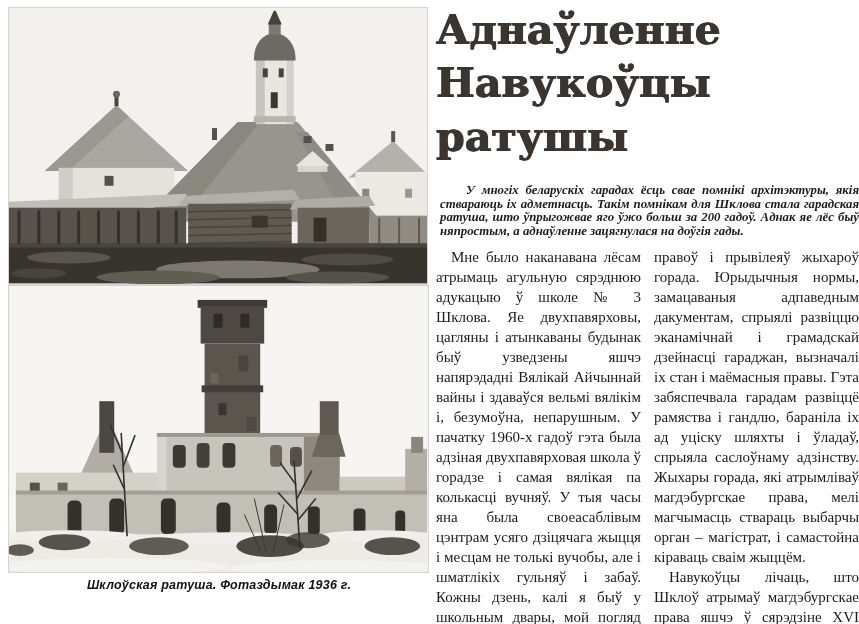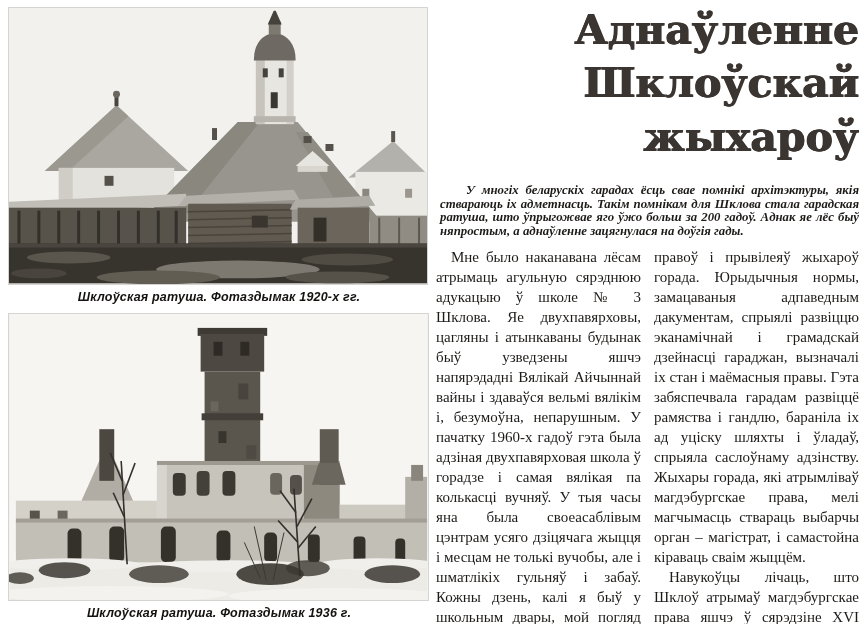--- a/index.html
+++ b/index.html
@@ -15,21 +15,21 @@
   .fig svg{display:block;border:1px solid #d6d4d0;background:#f2f1ee;}
   .cap{
     font-family:"Liberation Sans",sans-serif;font-weight:bold;font-style:italic;
     font-size:12.5px;letter-spacing:.2px;text-align:center;color:#14120f;margin-top:5px;
   }
   .fig1 .cap{margin-bottom:9px;}
 
   
   .article{flex:1;min-width:0;padding:4px 0 0 6px;box-sizing:border-box;}
   .headline{
-    margin:0;text-align:right;
+    margin:0;text-align:left;
     font-family:"DejaVu Serif",serif;font-weight:bold;
     font-size:41px;line-height:1.3;color:#3a3531;
     text-shadow:0.8px 0 currentColor,-0.4px 0 currentColor;
   }
   .lead{
     margin:20px 0 0 4px;font-weight:bold;font-style:italic;
     font-size:12.8px;line-height:13.8px;text-align:justify;text-indent:26px;
   }
   .cols{display:flex;gap:13px;margin-top:8px;height:414px;overflow:hidden;}
   .col{flex:1;min-width:0;}
@@ -119,21 +119,20 @@
 
         <rect x="0" y="236" width="420" height="40" fill="#37342e"></rect>
         <rect x="0" y="236" width="420" height="4" fill="#4a463f"></rect>
         <ellipse cx="60" cy="250" rx="42" ry="6" fill="#5a564d"></ellipse>
         <ellipse cx="230" cy="262" rx="82" ry="9" fill="#7d7970"></ellipse>
         <ellipse cx="340" cy="252" rx="46" ry="6" fill="#504c44"></ellipse>
         <ellipse cx="150" cy="270" rx="62" ry="7" fill="#615d53"></ellipse>
         <ellipse cx="330" cy="270" rx="52" ry="6" fill="#56524a"></ellipse>
         <ellipse cx="30" cy="266" rx="28" ry="5" fill="#49453e"></ellipse>
       </svg>
-      <figcaption class="cap">Шклоўская ратуша. Фотаздымак 1920-х гг.</figcaption>
     </figure>
 
     <figure class="fig fig2">
       <svg width="419" height="286" viewBox="0 0 420 288" xmlns="http://www.w3.org/2000/svg">
         <rect width="420" height="288" fill="#f6f5f2"></rect>
 
         <rect x="189" y="14" width="70" height="8" fill="#3e3a34"></rect>
         <rect x="192" y="20" width="64" height="38" fill="#4d4842"></rect>
         <rect x="196" y="58" width="56" height="98" fill="#5a554d"></rect>
         <rect x="193" y="100" width="62" height="7" fill="#433f38"></rect>
@@ -211,21 +210,21 @@
           <path d="M252,266 L236,230"></path>
         </g>
       </svg>
       <figcaption class="cap">Шклоўская ратуша. Фотаздымак 1936 г.</figcaption>
     </figure>
 
   </aside>
 
   <section class="article">
 
-    <h1 class="headline"><span>Аднаўленне</span><br><span>Шклоўскай жыхароў</span></h1>
+    <h1 class="headline"><span>Аднаўленне</span><br><span>Навукоўцы ратушы</span></h1>
 
     <p class="lead">У многіх беларускіх гарадах ёсць свае помнікі архітэктуры, якія ствараюць іх адметнасць. Такім помнікам для Шклова стала гарадская ратуша, што ўпрыгожвае яго ўжо больш за 200 гадоў. Аднак яе лёс быў няпростым, а аднаўленне зацягнулася на доўгія гады.</p>
 
     <div class="cols">
       <div class="col">
         <p class="p">Мне было наканавана лёсам атрымаць агульную сярэднюю адукацыю ў школе № 3 Шклова. Яе двухпавярховы, цагляны і атынкаваны будынак быў узведзены яшчэ напярэдадні Вялікай Айчыннай вайны і здаваўся вельмі вялікім і, безумоўна, непарушным. У пачатку 1960-х гадоў гэта была адзіная двухпавярховая школа ў горадзе і самая вялікая па колькасці вучняў. У тыя часы яна была своеасаблівым цэнтрам усяго дзіцячага жыцця і месцам не толькі вучобы, але і шматлікіх гульняў і забаў. Кожны дзень, калі я быў у школьным двары, мой погляд міжволі прыцягваў паўразбураны будынак з вежай, які стаяў каля школы і меў мясцовую назву «каланча». Унутраныя пакоі са скляпеннямі, высокая вежа і цагляная муроўка падзямелляў заўсёды вабілі і прыцягвалі. Будынак часткова быў закінуты, таму я яго вольна наведваў і па-свойму вывучаў. Мне мроіліся неверагодныя падзеі, якія нібыта тут адбываліся ў мінулым. Сярод бітай цэглы і смецця вельмі хацелася «нешта» знайсці і даведацца пра якую-небудзь цікавую падзею.</p>
       </div>
       <div class="col">
         <p class="p continued">правоў і прывілеяў жыхароў горада. Юрыдычныя нормы, замацаваныя адпаведным дакументам, спрыялі развіццю эканамічнай і грамадскай дзейнасці гараджан, вызначалі іх стан і маёмасныя правы. Гэта забяспечвала гарадам развіццё рамяства і гандлю, бараніла іх ад уціску шляхты і ўладаў, спрыяла саслоўнаму адзінству. Жыхары горада, які атрымліваў магдэбургскае права, мелі магчымасць ствараць выбарчы орган – магістрат, і самастойна кіраваць сваім жыццём.</p>
         <p class="p">Навукоўцы лічаць, што Шклоў атрымаў магдэбургскае права яшчэ ў сярэдзіне XVI стагоддзя. 16 студзеня 1574 года ўладар Шклова Ян Хадкевіч зацвердзіў сваім лістом у якасці магдэбургскага войта шклоўскага мешчаніна Харытона Васільевіча. Далучыўшыся да агульнаеўрапейскай традыцыі гарадскога жыцця, Шклоў пачаў хутка развівацца. Узровень дабрабыту гараджан быў такі, што іх камерцыйную дзейнасць крэдытавалі нават сталічныя віленскія і замежныя купцы. Своеасаблівы лібералізм у Шклове абараняў гараджан ад злоўжывання ўладаў, што спрыяла развіццю рамёстваў.</p>

